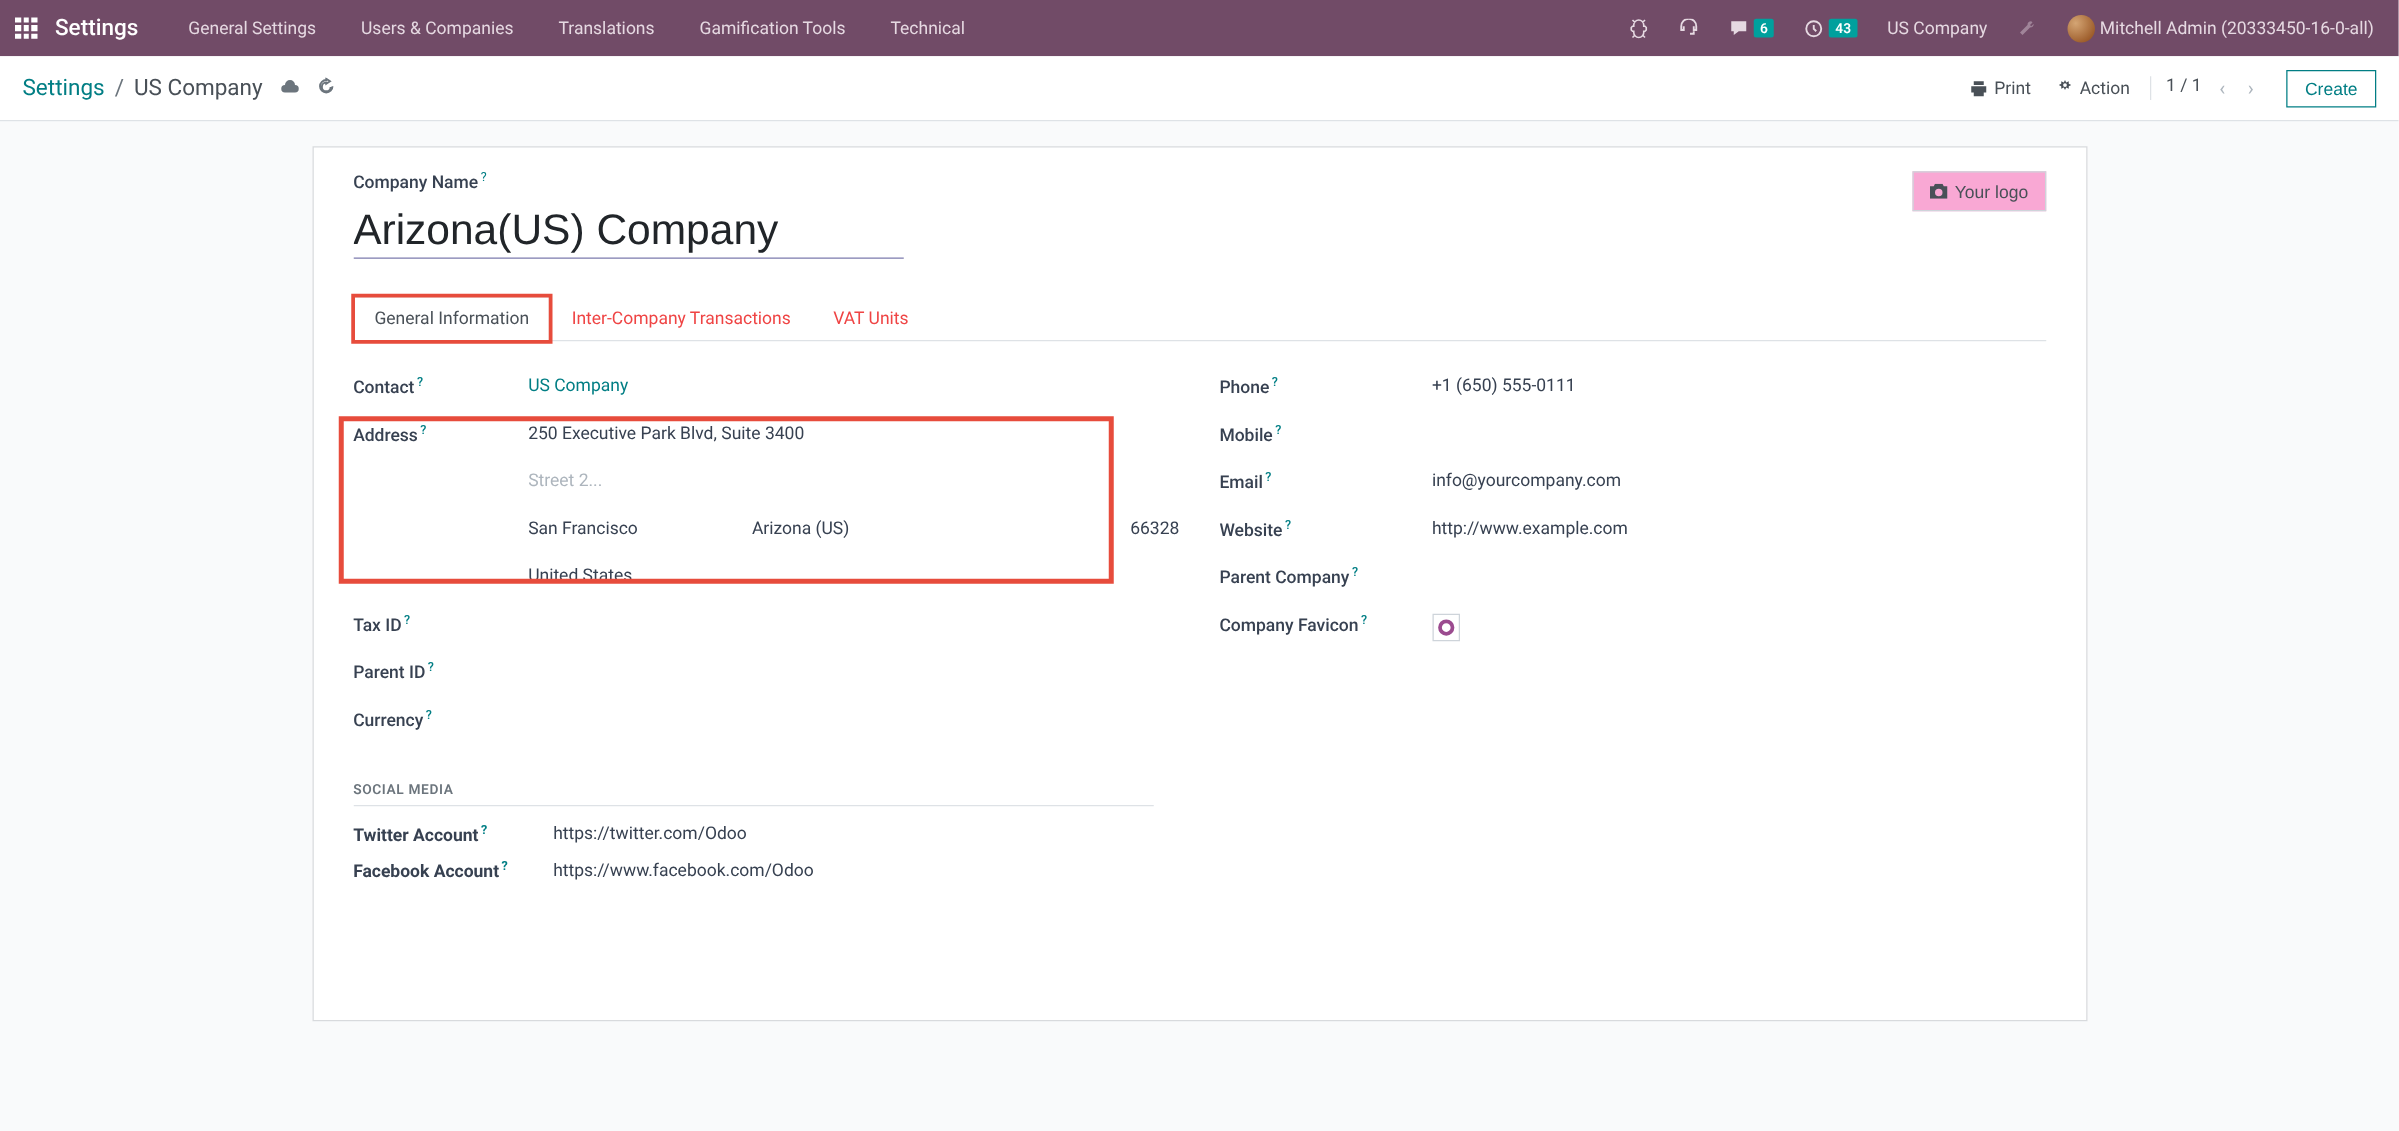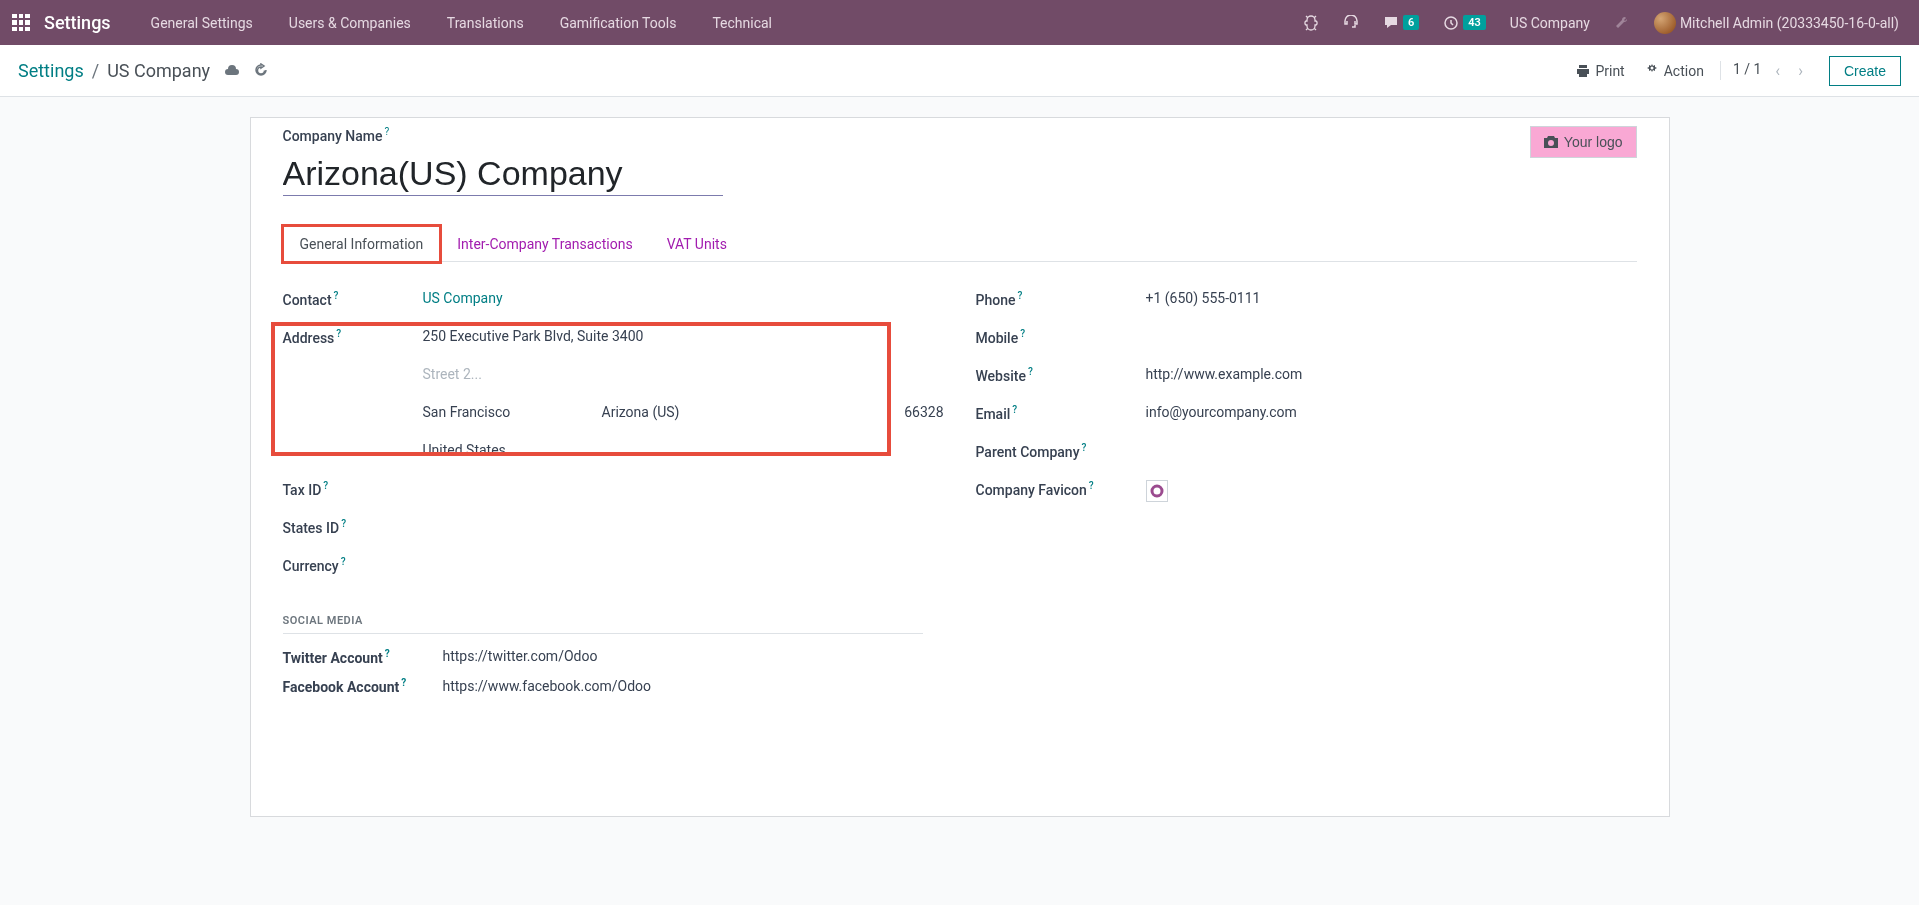--- a/index.html
+++ b/index.html
@@ -21,31 +21,31 @@
 .breadcrumb .sep { color: #6c757d; }
 .breadcrumb .current { color: #495057; }
 .bc-icon { color: #6c757d; margin-left: 6px; cursor: pointer; }
 .control-bar .spacer { flex: 1; }
 .cp-btn { display: flex; align-items: center; gap: 5px; padding: 6px 10px; cursor: pointer; color: #495057; font-size: 14px; }
 .pager { display: flex; align-items: flex-start; gap: 10px; color: #495057; font-size: 14px; padding: 0 12px; border-left: 1px solid #dee2e6; margin-left: 6px; }
 .pager .arrow { color: #adb5bd; cursor: pointer; font-size: 16px; padding: 0 4px; }
 .create-btn { border: 1px solid #017e84; color: #017e84; background: #fff; padding: 6px 14px; font-size: 14px; cursor: pointer; margin-left: 10px; }
 
 .main { padding: 0; height: calc(100vh - 97px); overflow-y: scroll; }
-.form-sheet { background: #fff; border: 1px solid #d8dadd; margin: 20px 60px; padding: 8px 32px 40px; max-width: 1420px; margin-left: auto; margin-right: auto; min-height: 700px; }
+.form-sheet { background: #fff; border: 1px solid #d8dadd; margin: 20px 60px; padding: 19px 32px 40px; max-width: 1420px; margin-left: auto; margin-right: auto; min-height: 700px; }
 
 .title-row { display: flex; align-items: flex-start; gap: 16px; }
 .title-block { flex: 1; }
 .label-small { font-size: 14px; font-weight: 500; color: #374151; }
 .tooltip-q { color: #017e84; font-size: 10px; vertical-align: super; margin-left: 2px; }
 .company-name-input { font-size: 34px; font-weight: 400; color: #212529; border: none; border-bottom: 1px solid #7c7bad; padding: 2px 0; width: 440px; outline: none; margin-top: 8px; }
 .logo-btn { border: 1px solid #ced4da; background: #f9a8d4; padding: 7px 13px; cursor: pointer; display: flex; align-items: center; gap: 6px; color: #495057; font-weight: 500; font-size: 14px; }
 
 .tabs { display: flex; border-bottom: 1px solid #dee2e6; margin-top: 30px; }
-.tab { padding: 9px 16px; border: 1px solid transparent; border-bottom: none; color: #a21caf; cursor: pointer; font-size: 14px; }
+.tab { padding: 9px 16px; border: 1px solid transparent; border-bottom: none; color: #ef4444; cursor: pointer; font-size: 14px; }
 .tab.active { border-color: #dee2e6; border-bottom: 1px solid #fff; margin-bottom: -1px; background: #fff; color: #495057; }
 .tab-highlight { position: relative; }
 .tab-highlight::after { content: ''; position: absolute; top: -3px; left: -3px; right: -3px; bottom: -3px; border: 3px solid #e74c3c; pointer-events: none; }
 
 .form-grid { display: flex; gap: 32px; margin-top: 18px; }
 .col { flex: 1; }
 .field-row { display: flex; align-items: flex-start; padding: 6px 0; min-height: 38px; }
 .field-label { width: 140px; flex-shrink: 0; font-weight: 500; color: #374151; font-size: 14px; padding-top: 4px; }
 .field-value { flex: 1; font-size: 14px; color: #374151; padding-top: 4px; }
 .field-value.link { color: #017e84; }
@@ -211,21 +211,21 @@
         <div class="field-row">
           <div class="field-label"></div>
           <div class="field-value">United States</div>
         </div>
 
         <div class="field-row">
           <div class="field-label"><span>Tax ID</span><span class="tooltip-q">?</span></div>
           <div class="field-value"></div>
         </div>
         <div class="field-row">
-          <div class="field-label"><span>States ID</span><span class="tooltip-q">?</span></div>
+          <div class="field-label"><span>Parent ID</span><span class="tooltip-q">?</span></div>
           <div class="field-value"></div>
         </div>
         <div class="field-row">
           <div class="field-label"><span>Currency</span><span class="tooltip-q">?</span></div>
         </div>
 
         <div class="section-title">SOCIAL MEDIA</div>
         <div class="social-row">
           <div class="social-label"><span>Twitter Account</span><span class="tooltip-q">?</span></div>
           <div class="social-value">https://twitter.com/Odoo</div>
@@ -239,26 +239,26 @@
       <div class="col">
         <div class="field-row">
           <div class="field-label" style="width:170px"><span>Phone</span><span class="tooltip-q">?</span></div>
           <div class="field-value">+1 (650) 555-0111</div>
         </div>
         <div class="field-row">
           <div class="field-label" style="width:170px"><span>Mobile</span><span class="tooltip-q">?</span></div>
           <div class="field-value"></div>
         </div>
         <div class="field-row">
+          <div class="field-label" style="width:170px"><span>Email</span><span class="tooltip-q">?</span></div>
+          <div class="field-value">info@yourcompany.com</div>
+        </div>
+        <div class="field-row">
           <div class="field-label" style="width:170px"><span>Website</span><span class="tooltip-q">?</span></div>
           <div class="field-value">http://www.example.com</div>
-        </div>
-        <div class="field-row">
-          <div class="field-label" style="width:170px"><span>Email</span><span class="tooltip-q">?</span></div>
-          <div class="field-value">info@yourcompany.com</div>
         </div>
         <div class="field-row">
           <div class="field-label" style="width:170px"><span>Parent Company</span><span class="tooltip-q">?</span></div>
           <div class="field-value"></div>
         </div>
         <div class="field-row">
           <div class="field-label" style="width:170px"><span>Company Favicon</span><span class="tooltip-q">?</span></div>
           <div class="field-value">
             <span class="favicon-img">
                 <svg viewBox="0 0 14 14">

